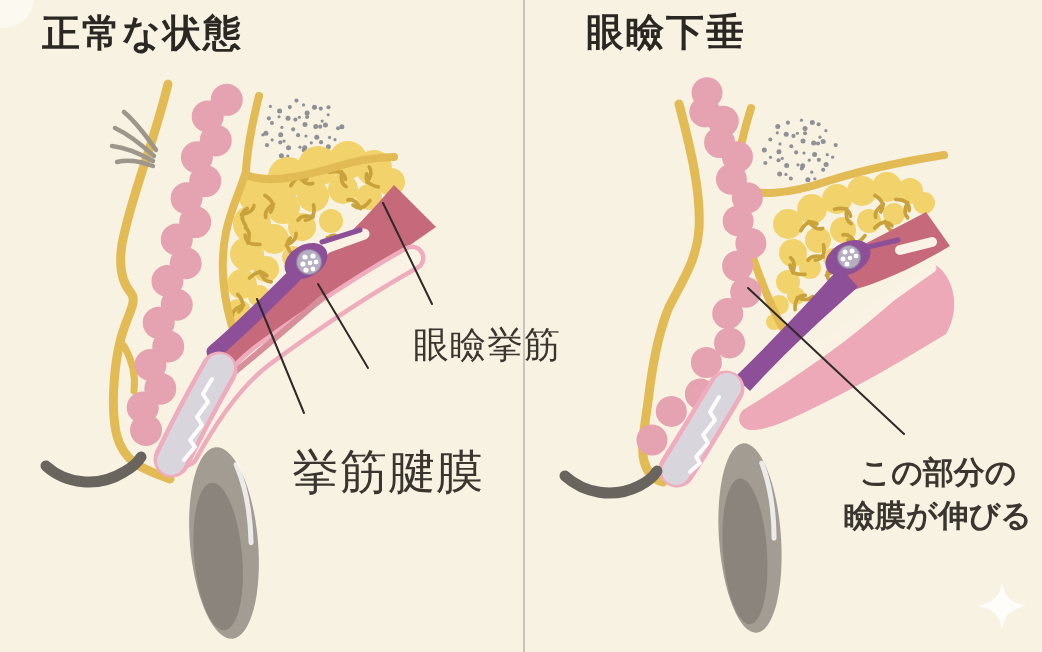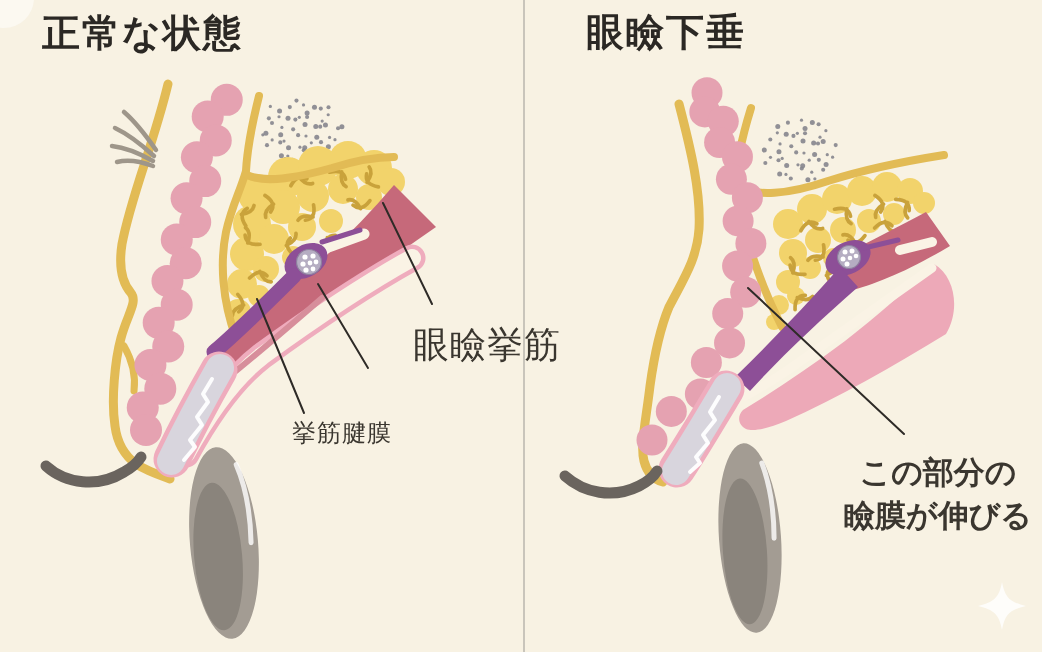--- a/index.html
+++ b/index.html
@@ -24,21 +24,21 @@
   }
   .title-left{left:42px;top:8px;text-align:right;}
   .title-right{left:586px;top:7px;}
   .lbl{
     position:absolute;font-weight:500;color:var(--ink2);white-space:nowrap;
     letter-spacing:1px;
     margin-top:16px;
   }
   .lbl-levator{left:413px;top:305px;font-size:36px;}
   .lbl-muller{left:356px;top:370px;font-size:35px;}
-  .lbl-apo{left:292px;top:401px;font-size:24px;text-align:center;}
+  .lbl-apo{left:292px;top:425px;font-size:47px;text-align:center;}
   .caption{
     position:absolute;left:834px;top:451px;width:208px;text-align:center;
     font-size:31px;line-height:43px;font-weight:700;color:var(--ink2);
     white-space:nowrap;
   }
   .divider{
     position:absolute;left:523px;top:0;width:2px;height:652px;
     background:var(--divider);opacity:.8;
   }
 </style>

